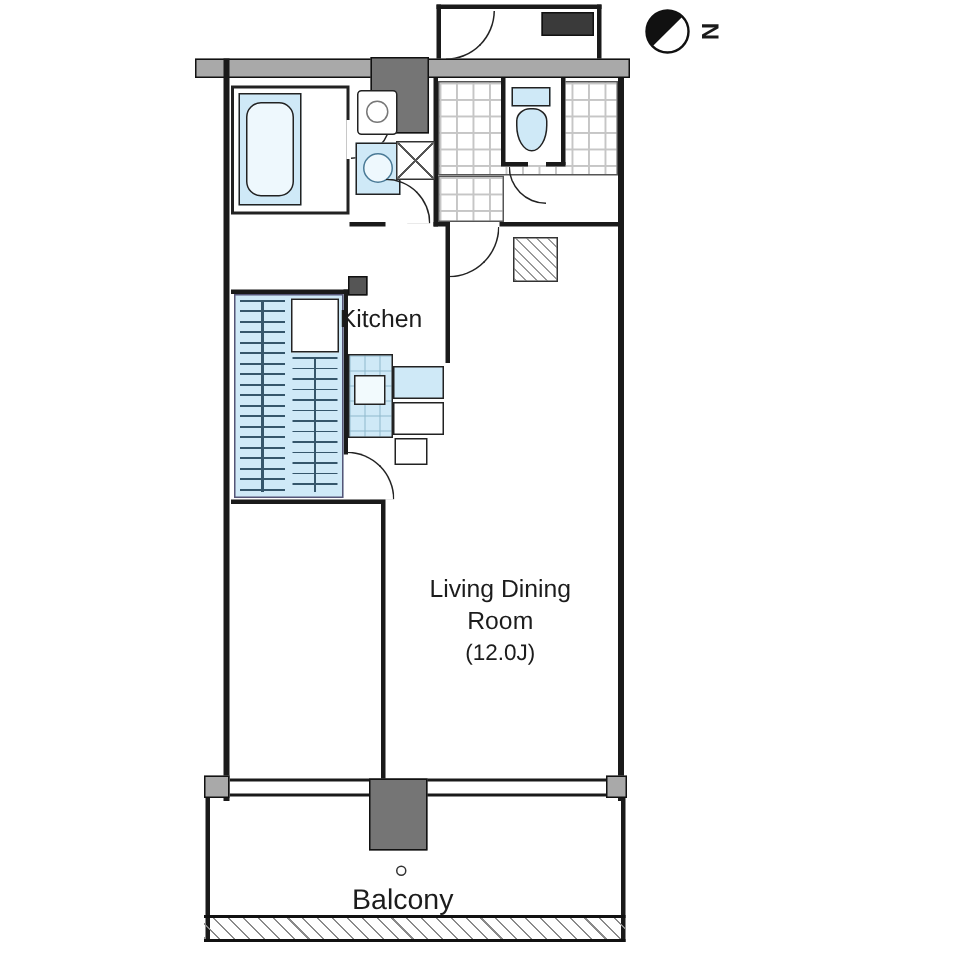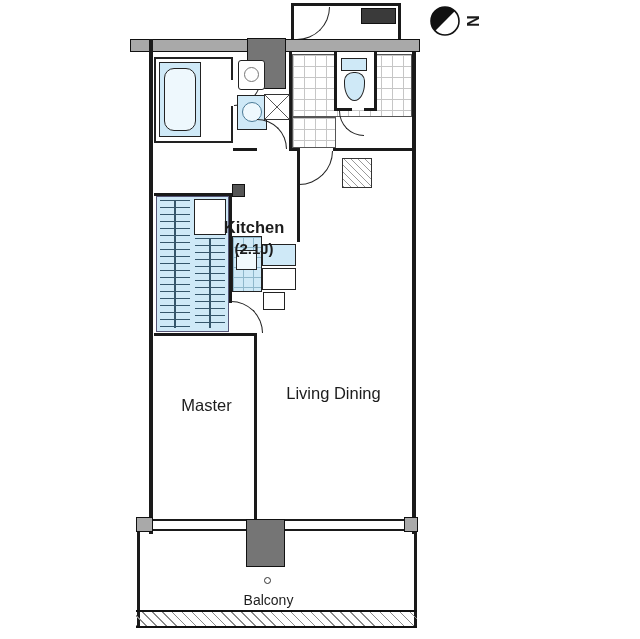--- a/index.html
+++ b/index.html
@@ -30,21 +30,21 @@
       repeating-linear-gradient(180deg, #35566b 0 1.3px, transparent 1.3px 7px); }
   .grid-blue { position: absolute; background-color: #cfe9f7; border: 1.5px solid #222;
     background-image: linear-gradient(#8fb8cc 1px, transparent 1px), linear-gradient(90deg, #8fb8cc 1px, transparent 1px);
     background-size: 10px 10px; }
   .cross { position: absolute; border: 1.2px solid #333; background-color: #fff;
     background-image:
       linear-gradient(to top right, transparent calc(50% - 0.7px), #555 calc(50% - 0.7px) calc(50% + 0.7px), transparent calc(50% + 0.7px)),
       linear-gradient(to bottom right, transparent calc(50% - 0.7px), #555 calc(50% - 0.7px) calc(50% + 0.7px), transparent calc(50% + 0.7px)); }
   .label { position: absolute; text-align: center; font-size: 16.5px; line-height: 21px; color: #1c1c1c; }
   .label .area { font-size: 15px; }
-  .small-label { font-size: 14px; }
+  .small-label { font-size: 19px; }
   .circle { position: absolute; border: 1.2px solid #333; border-radius: 50%; background: #fff; }
   .compass-letter { position: absolute; font-weight: bold; font-size: 16px; transform: rotate(90deg); }
 </style>
 </head>
 <body>
 
 <div id="plan">
 
   <div style="position:absolute; left:428px; top:4px; width:60px; height:40px;">
     <svg width="34" height="34" viewBox="0 0 34 34" style="position:absolute; left:0; top:0;">
@@ -120,30 +120,30 @@
   <div class="wall" style="left:153px; top:529px; width:259px; height:2px;"></div>
   <div class="wallband" style="left:136px; top:517px; width:17px; height:15px;"></div>
   <div class="wallband" style="left:404px; top:517px; width:14px; height:15px;"></div>
   <div class="pillar" style="left:246px; top:519px; width:39px; height:48px;"></div>
 
   <div class="wall" style="left:137px; top:532px; width:3px; height:96px;"></div>
   <div class="wall" style="left:414px; top:532px; width:3px; height:96px;"></div>
   <div class="rail" style="left:136px; top:610px; width:281px; height:18px;"></div>
   <div class="circle" style="left:264px; top:577px; width:7px; height:7px;"></div>
 
-  <div class="label" style="left:202px; top:217px; width:104px;font-weight:bold;">
+  <div class="label" style="left:202px; top:203px; width:104px;">
     <div>Kitchen</div>
-    <div class="area">(2.1J)</div>
   </div>
 
   <div class="label" style="left:154px; top:395px; width:105px;">
-    <div>Master</div>
   </div>
 
   <div class="label" style="left:276px; top:383px; width:115px;">
     <div>Living Dining</div>
+    <div>Room</div>
+    <div class="area">(12.0J)</div>
   </div>
 
   <div class="label small-label" style="left:206px; top:590px; width:125px;">
     <div>Balcony</div>
   </div>
 
 </div>
 
 </body></html>

